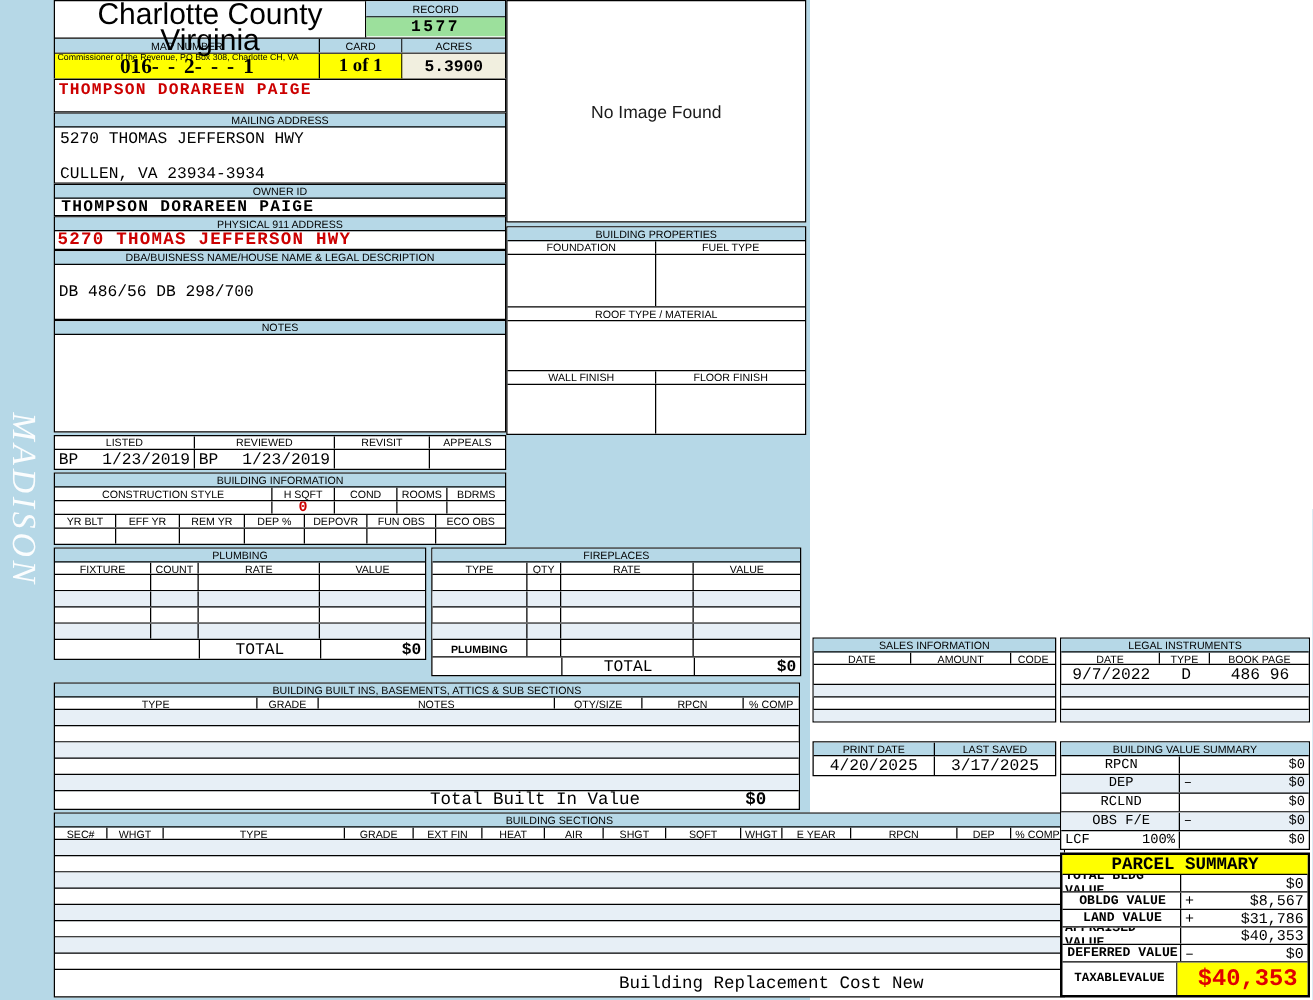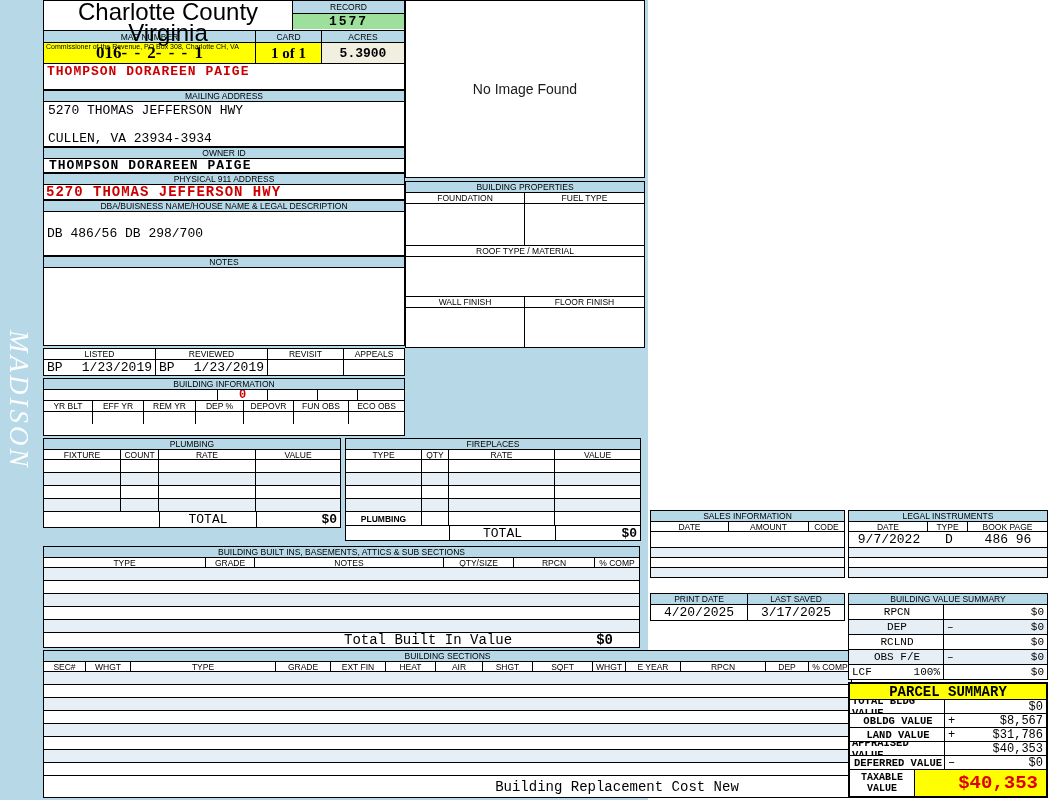--- a/index.html
+++ b/index.html
@@ -121,20 +121,27 @@
     <div class="c" style="width:76px"></div>
     <div class="c cl"></div>
   </div>
 </div>
 
 <div class="p" style="left:43px;top:378px;width:362px;height:58px">
   <div class="row bar" style="height:11px">
       <span class="lbl">BUILDING INFORMATION</span>
     </div>
   <div class="row" style="height:11px">
+    <div class="c lbl" style="width:174px">CONSTRUCTION STYLE</div>
+    <div class="c lbl" style="width:50px">H SQFT</div>
+    <div class="c lbl" style="width:50px">COND</div>
+    <div class="c lbl" style="width:40px">ROOMS</div>
+    <div class="c lbl cl">BDRMS</div>
+  </div>
+  <div class="row" style="height:11px">
     <div class="c" style="width:174px"></div>
     <div class="c mono b red" style="width:50px;font-size:12px">0</div>
     <div class="c" style="width:50px"></div>
     <div class="c" style="width:40px"></div>
     <div class="c cl"></div>
   </div>
   <div class="row" style="height:11px">
     <div class="c lbl" style="width:49px">YR BLT</div>
     <div class="c lbl" style="width:51px">EFF YR</div>
     <div class="c lbl" style="width:52px">REM YR</div>
@@ -450,21 +457,21 @@
       </div>
   </div>
   <div class="row" style="height:14px">
     <div class="c mono b left" style="width:95px;font-size:10.5px;padding-left:2px">DEFERRED VALUE</div>
     <div class="c cl sb mono" style="font-size:12px">
         <span>–</span>
         <span>$0</span>
       </div>
   </div>
   <div class="row nb" style="height:26px">
-    <div class="c" style="width:65px;flex-direction:column;justify-content:center">
+    <div class="c" style="width:92px;flex-direction:row;justify-content:center">
       <span class="mono b" style="font-size:10px;line-height:11px">TAXABLE</span>
       <span class="mono b" style="font-size:10px;line-height:11px">VALUE</span>
     </div>
     <div class="c cl yellow" style="justify-content:flex-end;padding-right:8px">
       <span class="mono b" style="font-size:19px;color:#e00000">$40,353</span>
     </div>
   </div>
 </div>
 
 </body></html>

